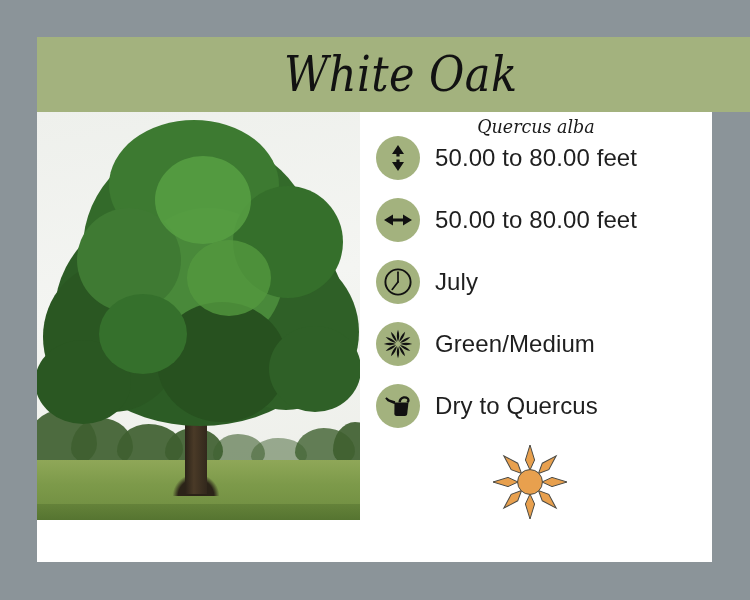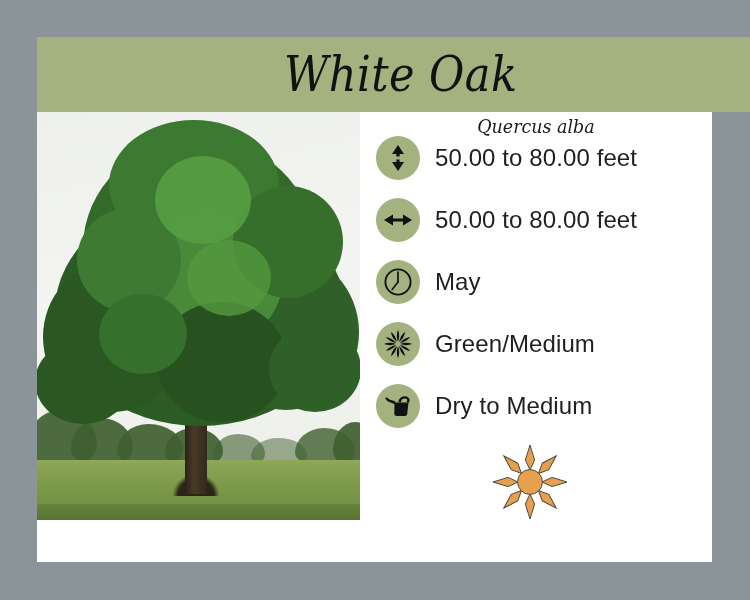--- a/index.html
+++ b/index.html
@@ -242,21 +242,21 @@
   </div>
 
   <div class="info-row" id="row-bloom">
     <div class="badge">
       <svg width="30" height="30" viewBox="0 0 30 30">
         <circle cx="15" cy="15" r="12.6" fill="none" stroke="#111" stroke-width="1.9"></circle>
         <path d="M15 15 L15 5.2" stroke="#111" stroke-width="1.7" stroke-linecap="round"></path>
         <path d="M15 15 L9.2 22.4" stroke="#111" stroke-width="1.7" stroke-linecap="round"></path>
       </svg>
     </div>
-    <div class="info-label">May</div>
+    <div class="info-label">July</div>
   </div>
 
   <div class="info-row" id="row-color">
     <div class="badge">
       <svg width="32" height="32" viewBox="0 0 32 32">
         <g fill="#111">
           <g transform="translate(16,16)">
             <g>
                 <path d="M0 -2.2 C1.5 -6 1.6 -10 0 -14.2 C-1.6 -10 -1.5 -6 0 -2.2 Z"></path>
               </g>
@@ -302,21 +302,21 @@
   </div>
 
   <div class="info-row" id="row-water">
     <div class="badge">
       <svg width="32" height="28" viewBox="0 0 32 28">
         <path d="M12.5 10.5 L26.5 10.5 L25.2 22 C25.05 23.2 24.1 24 22.9 24 L14.6 24 C13.4 24 12.5 23.2 12.35 22 Z" fill="#111"></path>
         <path d="M12.8 12.2 L5.6 9.2 L3.2 6.6 L4.6 5.2 L7.4 7.4 L13.2 9.3 Z" fill="#111"></path>
         <path d="M16.5 10.2 C16.5 6.6 19.4 4.2 22.6 4.2 C25.6 4.2 27.6 6.1 27.6 8.3 C27.6 9.7 26.9 10.6 26 11.1 L24.3 9.3 C24.9 9 25.3 8.7 25.3 8.2 C25.3 7.3 24.2 6.5 22.6 6.5 C20.6 6.5 18.9 8 18.9 10.2 Z" fill="#111"></path>
       </svg>
     </div>
-    <div class="info-label">Dry to Medium</div>
+    <div class="info-label">Dry to Quercus</div>
   </div>
 
   <div id="sun-icon">
     <svg width="80" height="80" viewBox="0 0 80 80">
       <g transform="translate(40,40)" fill="#e8a04e" stroke="#4a4a45" stroke-width="1" stroke-linejoin="miter">
         <g>
             <path d="M0 -12 L4.6 -22 L0 -37 L-4.6 -22 Z"></path>
           </g>
         <g transform="rotate(45)">
             <path d="M0 -12 L4.6 -22 L0 -37 L-4.6 -22 Z"></path>

